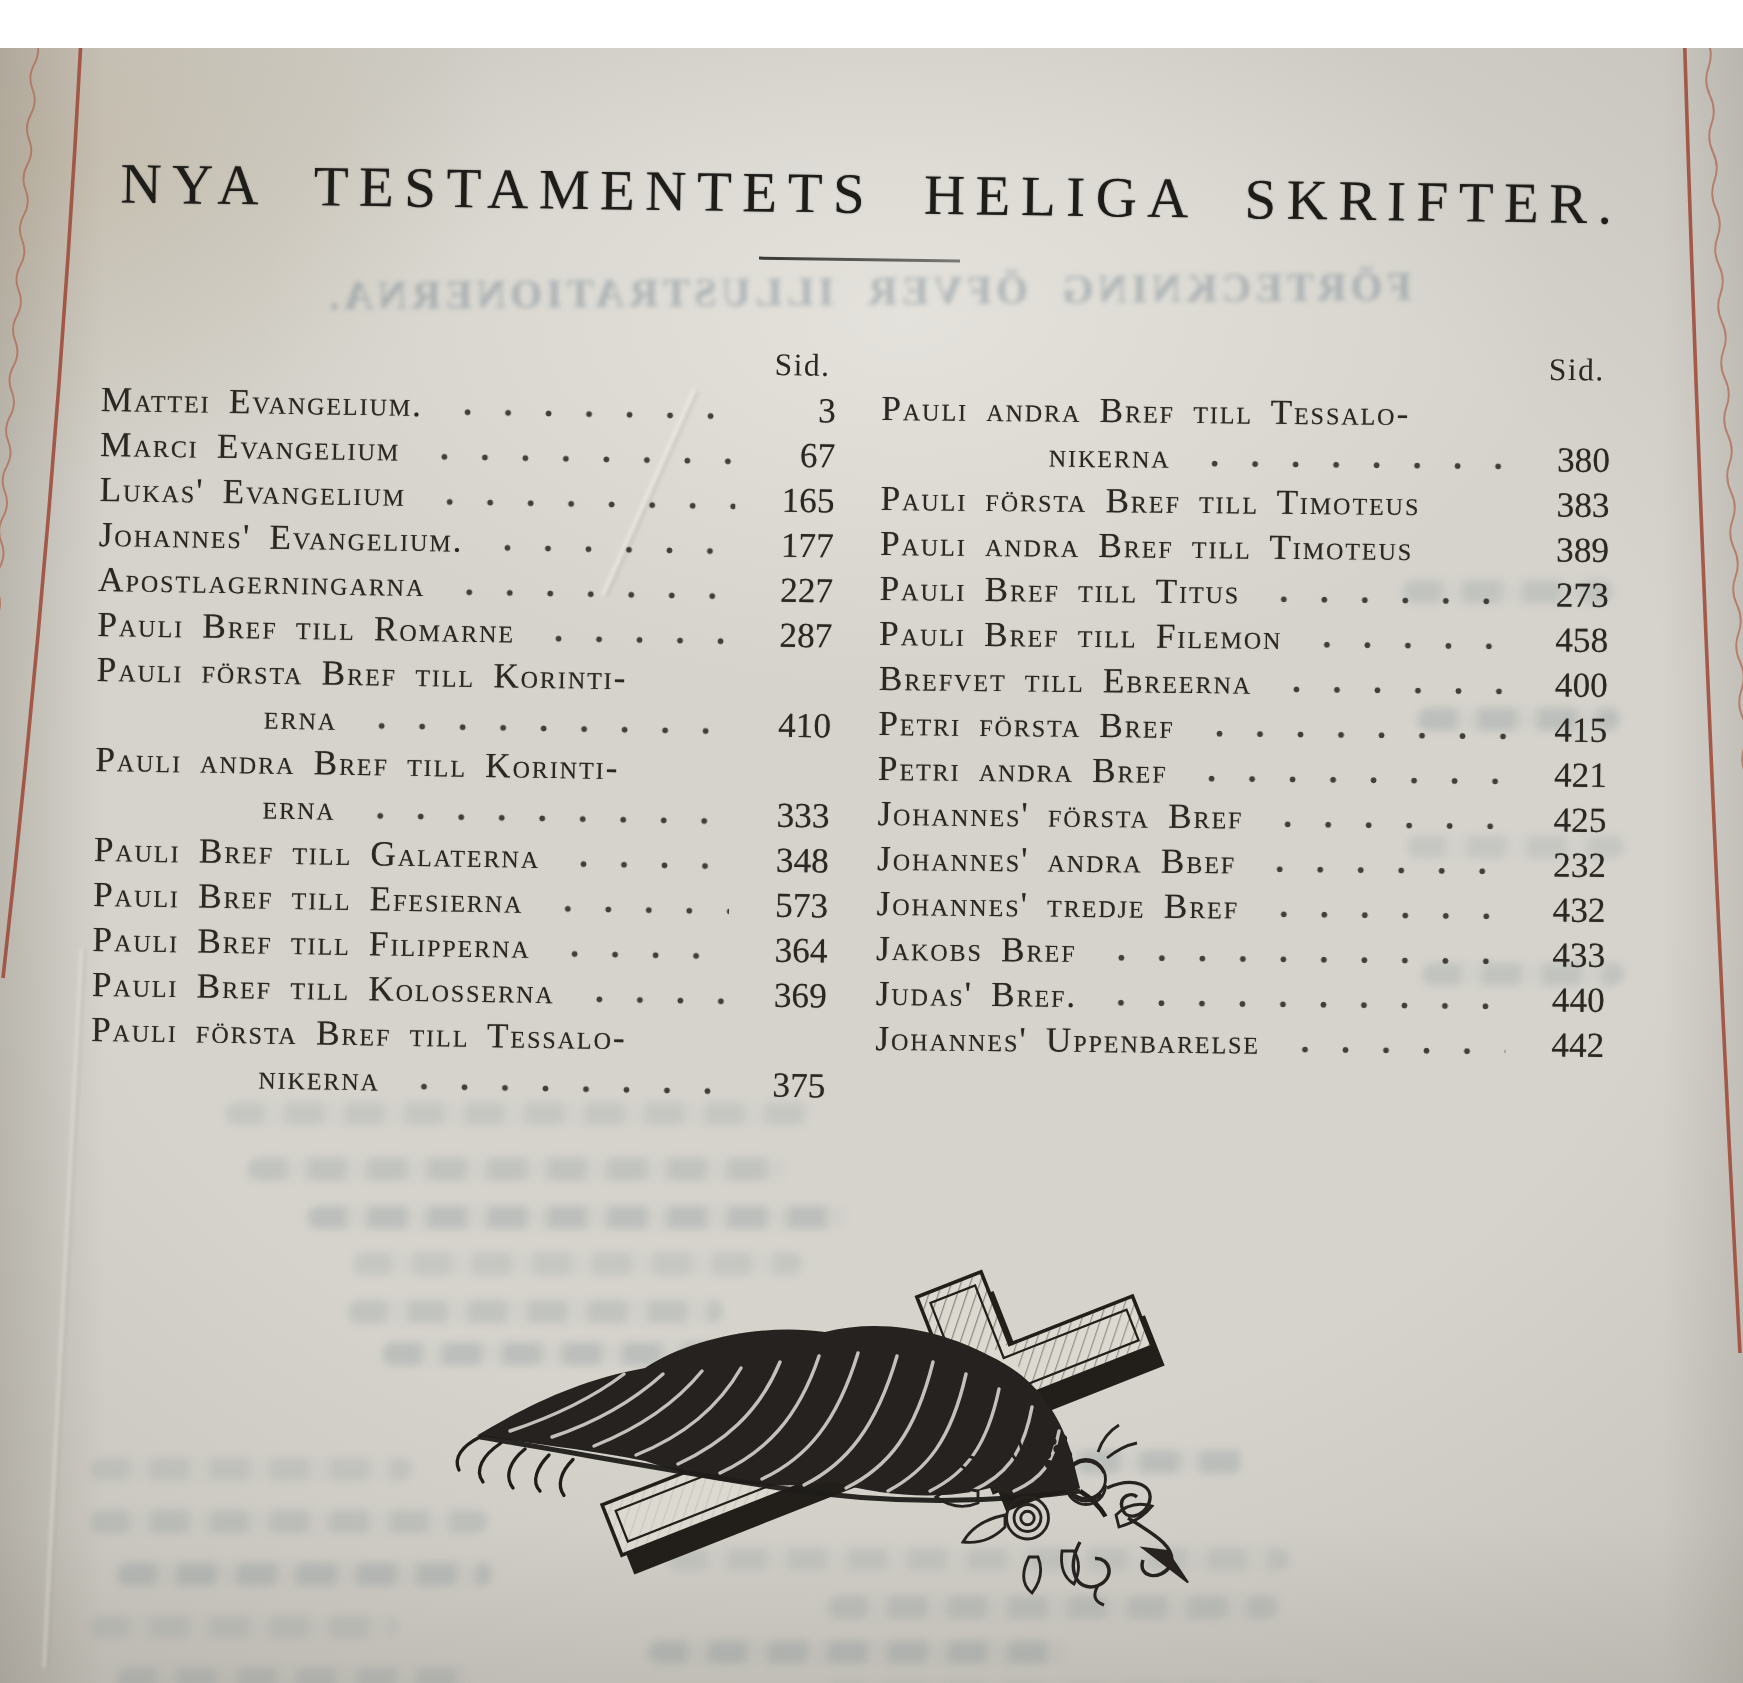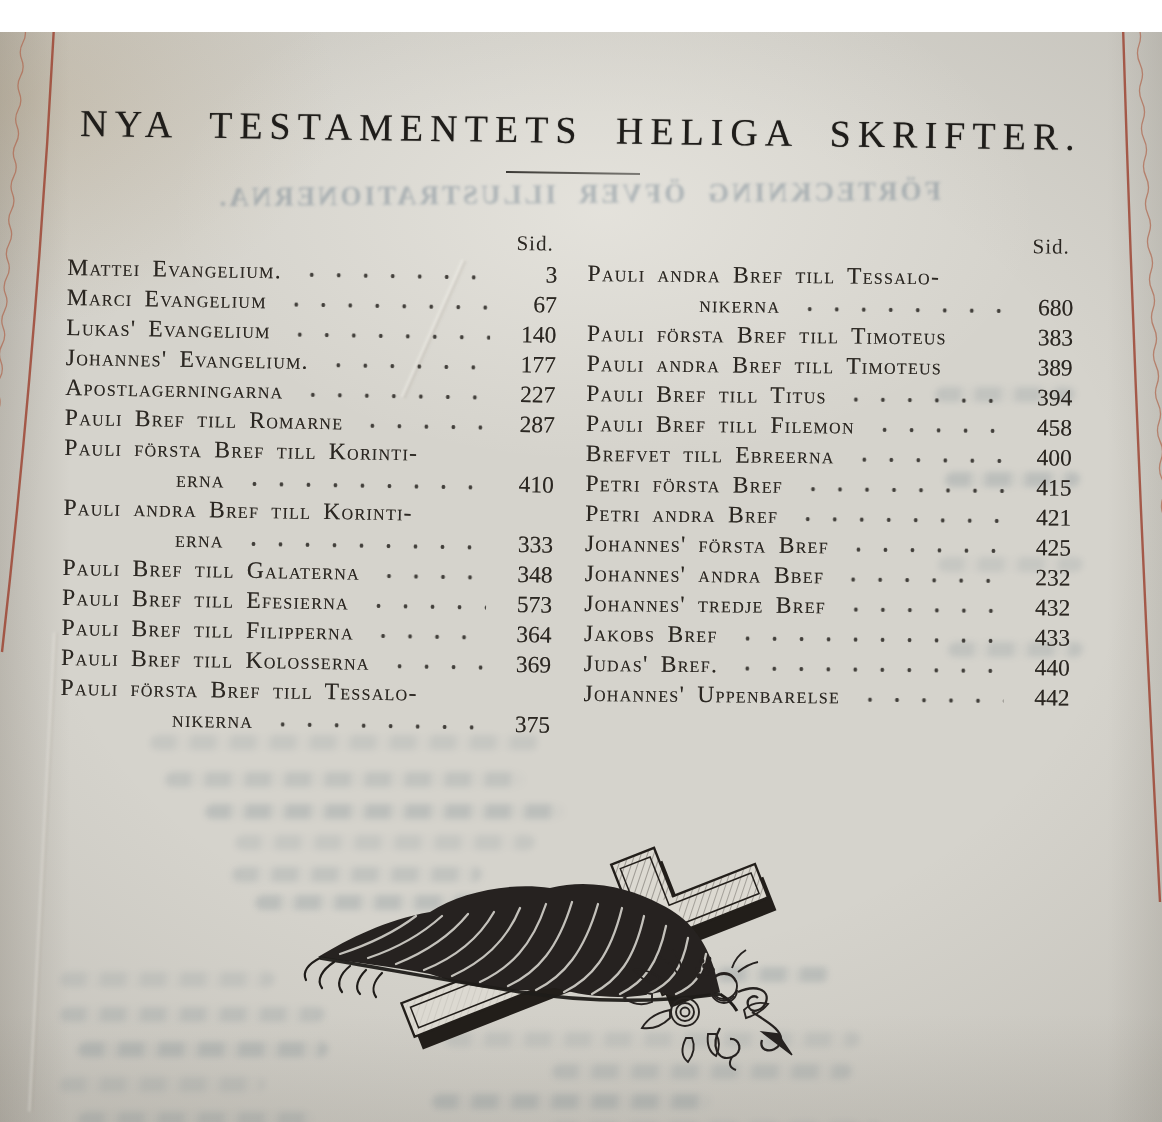--- a/index.html
+++ b/index.html
@@ -131,21 +131,21 @@
         <div class="toc-row">
           <span class="toc-label">Marci Evangelium</span>
           <span class="toc-leader"></span>
           <span class="toc-page">67</span>
         </div>
       </div>
       <div>
         <div class="toc-row">
           <span class="toc-label">Lukas' Evangelium</span>
           <span class="toc-leader"></span>
-          <span class="toc-page">140</span>
+          <span class="toc-page">165</span>
         </div>
       </div>
       <div>
         <div class="toc-row">
           <span class="toc-label">Johannes' Evangelium.</span>
           <span class="toc-leader"></span>
           <span class="toc-page">177</span>
         </div>
       </div>
       <div>
@@ -227,42 +227,42 @@
   <div class="toc-col right" id="toc-right">
     <div class="sid-header">Sid.</div>
   <div>
         <div class="toc-row">
           <span class="toc-label">Pauli andra Bref till Tessalo-</span>
         </div>
         <div class="toc-row">
           <span class="toc-indent"></span>
           <span class="toc-label">nikerna</span>
           <span class="toc-leader"></span>
-          <span class="toc-page">680</span>
+          <span class="toc-page">380</span>
         </div>
       </div>
       <div>
         <div class="toc-row">
           <span class="toc-label">Pauli första Bref till Timoteus</span>
           <span class="toc-leader empty"></span>
           <span class="toc-page">383</span>
         </div>
       </div>
       <div>
         <div class="toc-row">
           <span class="toc-label">Pauli andra Bref till Timoteus</span>
           <span class="toc-leader empty"></span>
           <span class="toc-page">389</span>
         </div>
       </div>
       <div>
         <div class="toc-row">
           <span class="toc-label">Pauli Bref till Titus</span>
           <span class="toc-leader"></span>
-          <span class="toc-page">394</span>
+          <span class="toc-page">273</span>
         </div>
       </div>
       <div>
         <div class="toc-row">
           <span class="toc-label">Pauli Bref till Filemon</span>
           <span class="toc-leader"></span>
           <span class="toc-page">458</span>
         </div>
       </div>
       <div>

